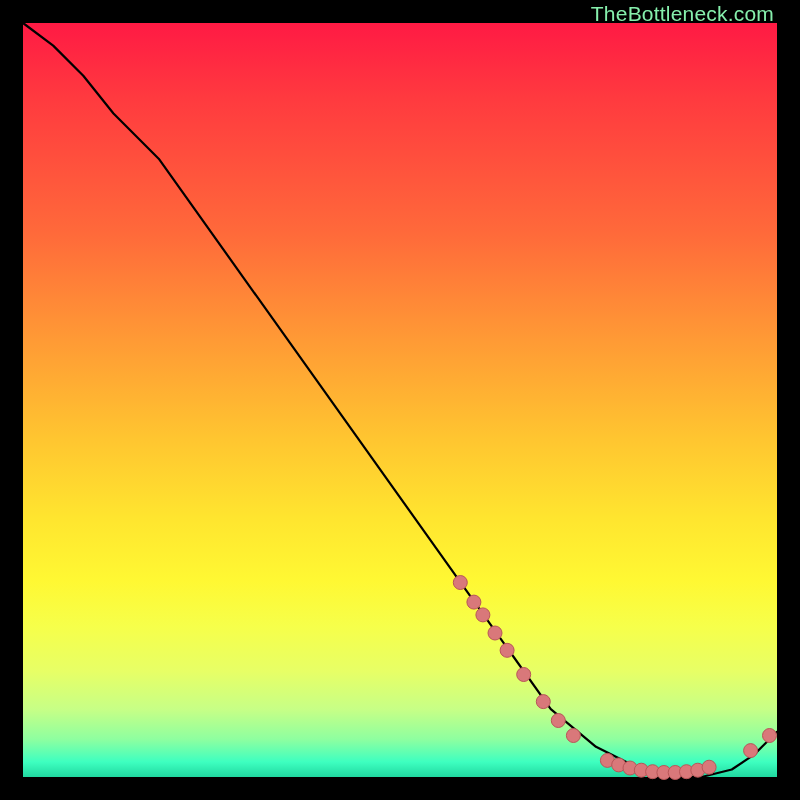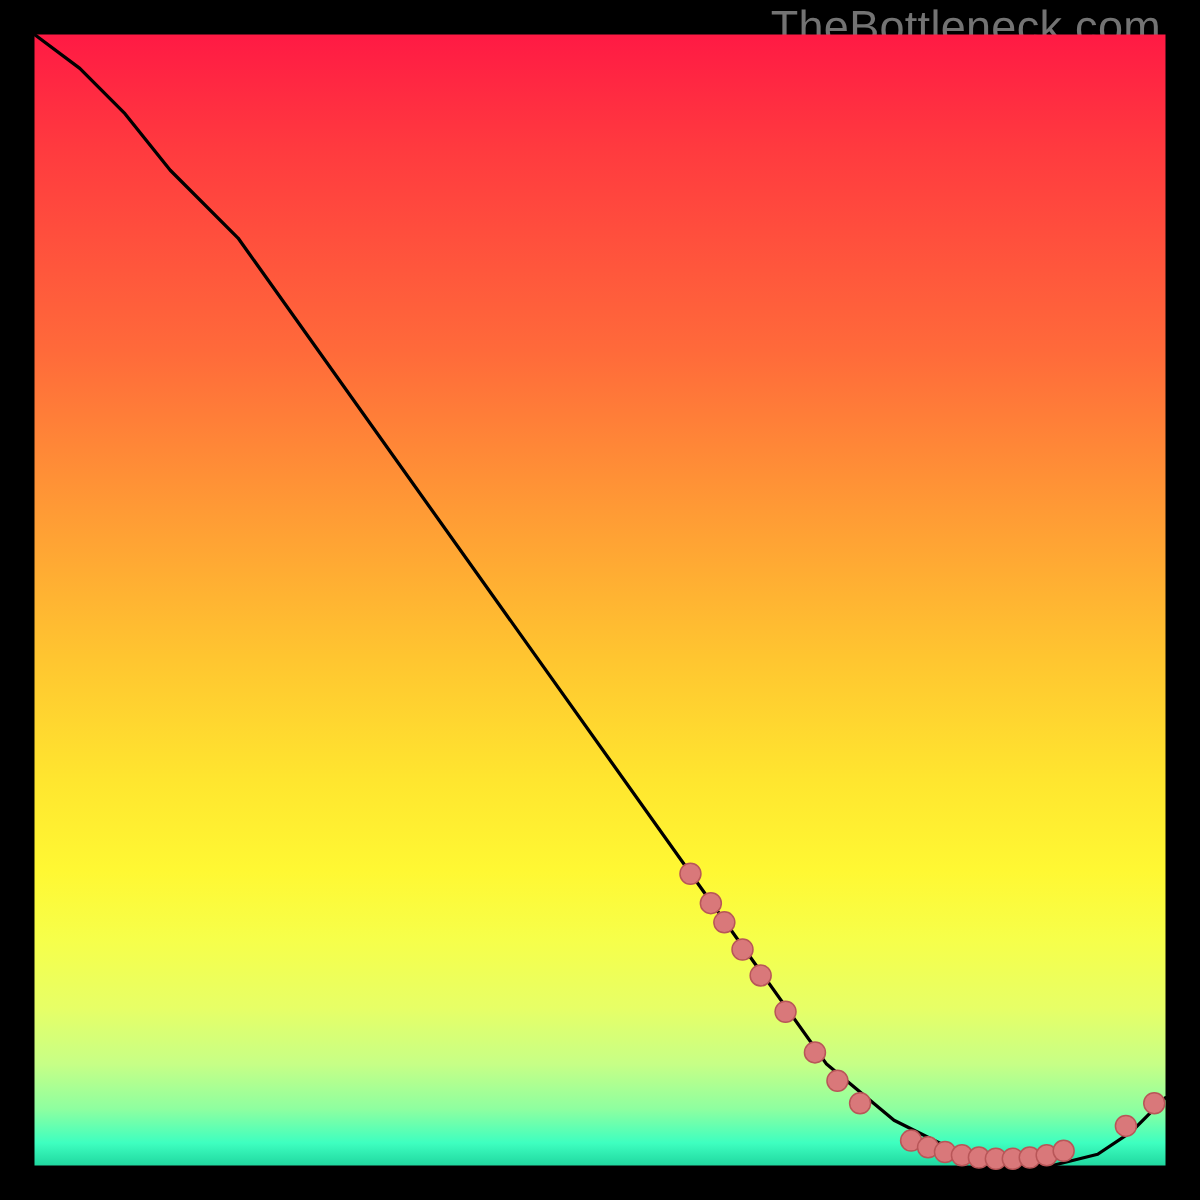--- a/index.html
+++ b/index.html
@@ -37,22 +37,22 @@
       #c7ff86 91%,
       #8effa0 95%,
       #3effc0 98%,
       #20d8a0 100%
     );
   }
   .watermark {
     position: absolute;
     top: 2px;
     right: 26px;
-    color: #737373;
-    font-size: 30px;
+    color: #86efac;
+    font-size: 21px;
     font-weight: 500;
     letter-spacing: 0.2px;
     user-select: none;
   }
   svg.curve {
     position: absolute;
     left: 0;
     top: 0;
     width: 754px;
     height: 754px;

